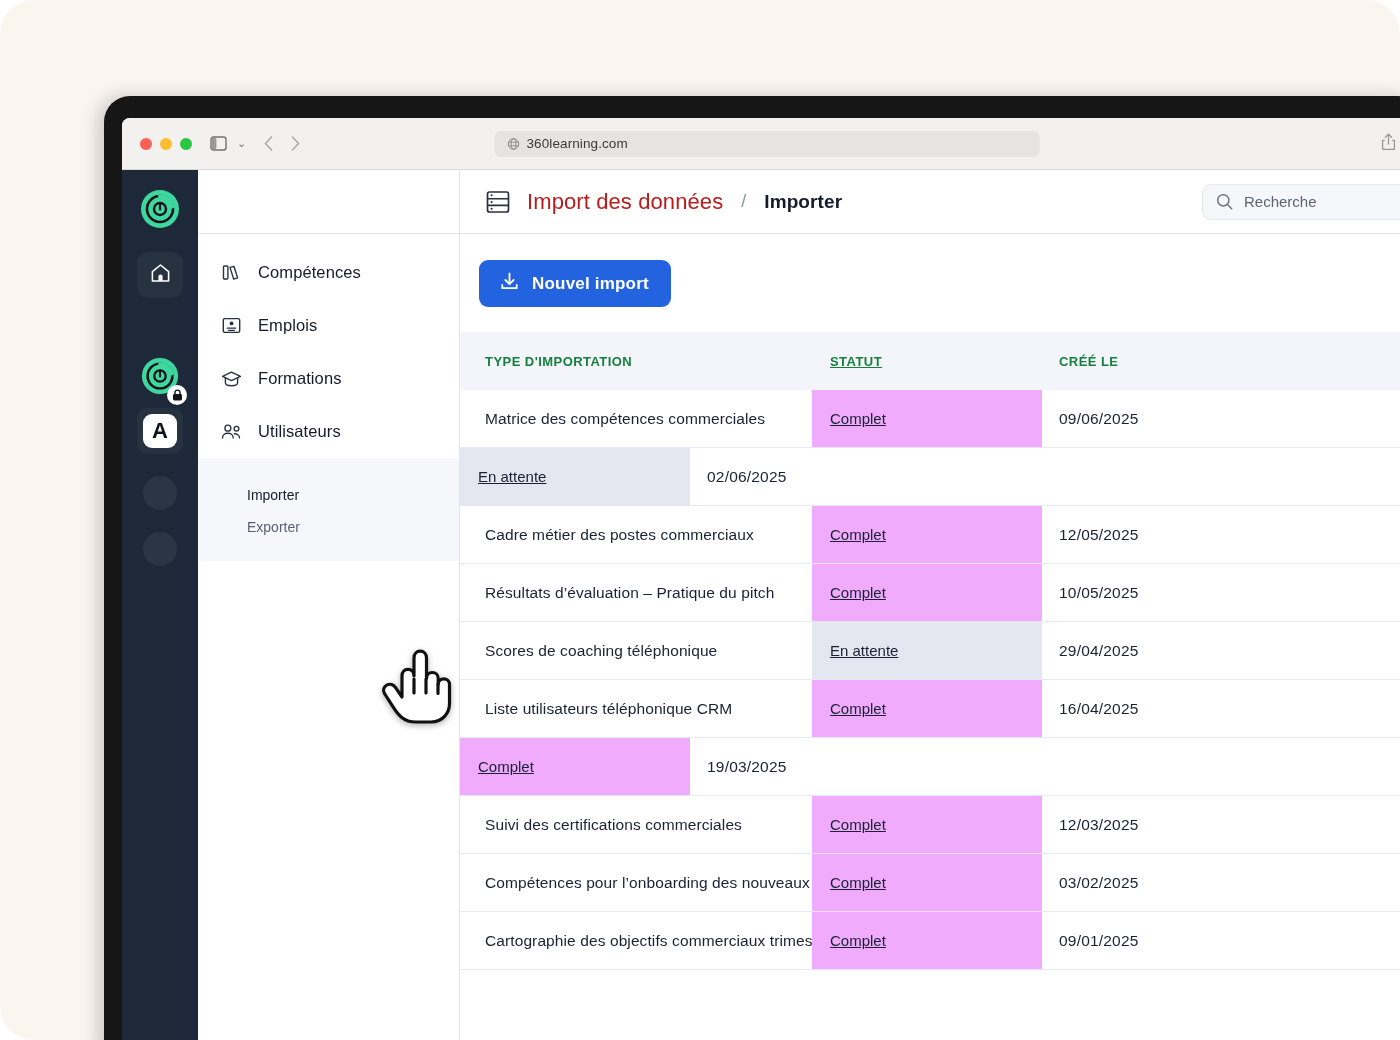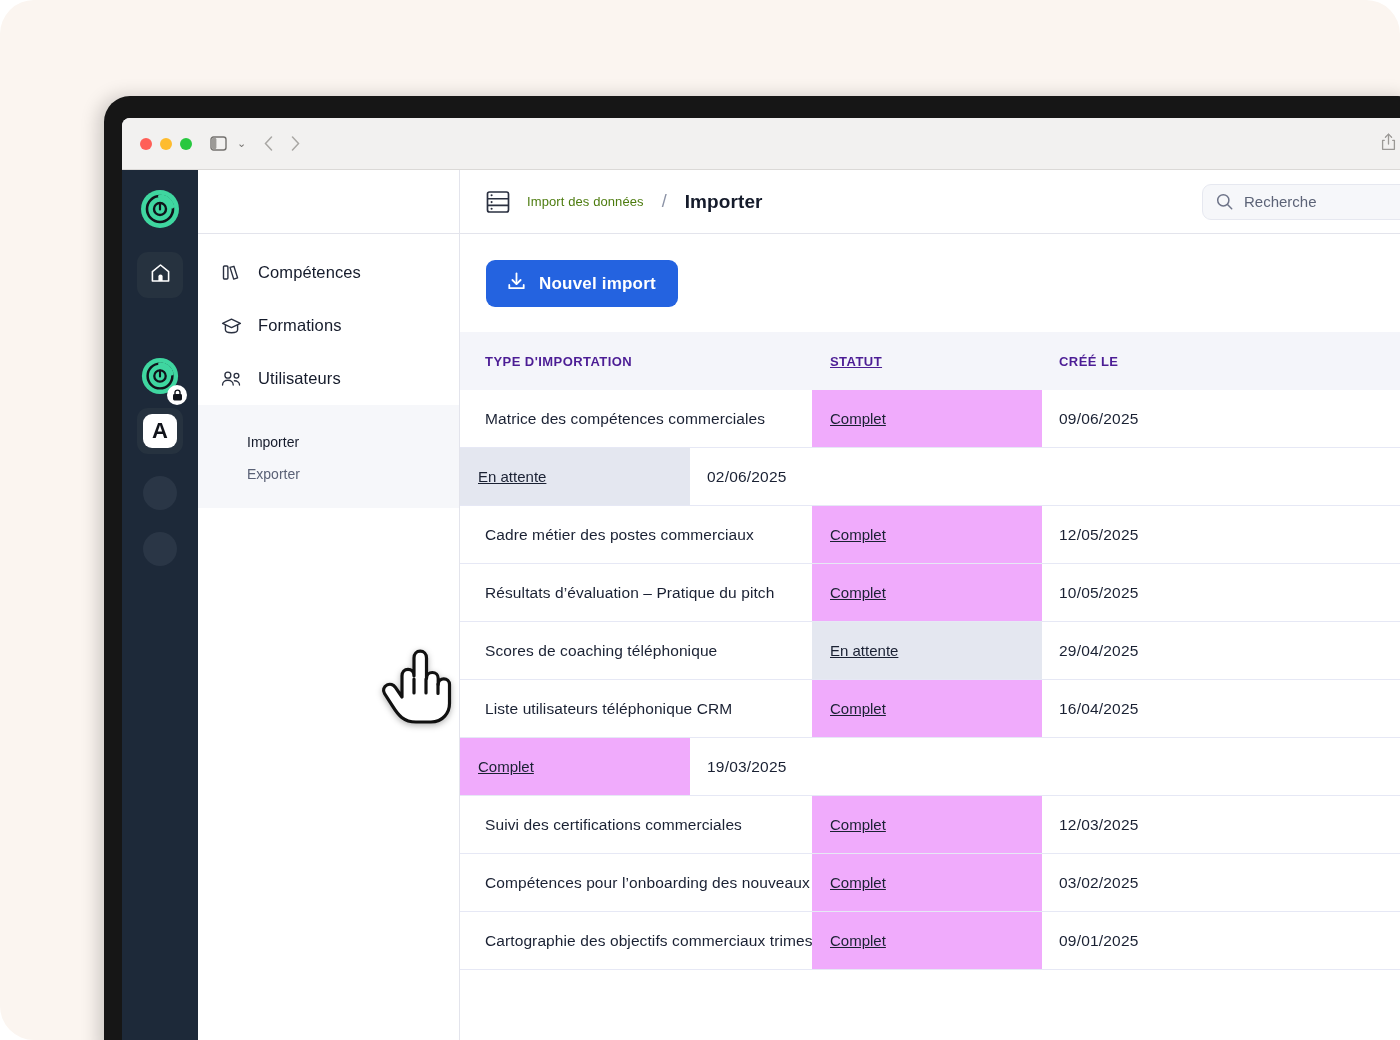--- a/index.html
+++ b/index.html
@@ -130,50 +130,50 @@
 
   
   #main { flex: 1; display: flex; flex-direction: column; background: #fff; min-width:0; }
 
   #topbar {
     height: 64px; border-bottom: 1px solid #E3E4EC;
     display: flex; align-items: center; padding: 0 0 0 25px;
     gap: 16px;
   }
   #bc-icon { color: #2A3040; display:flex; }
-  .bc-root { font-size: 13px; color: #4d7c0f; letter-spacing: .1px; }
+  .bc-root { font-size: 22px; color: #b91c1c; letter-spacing: .1px; }
   .bc-sep { font-size: 18px; color: #8C93A6; margin: 0 2px; }
   .bc-leaf { font-size: 19px; color: #151B2B; font-weight: 700; letter-spacing: .1px; }
   #search {
     margin-left: auto; margin-right: -2px;
     width: 212px; height: 36px; background: #F6F7FA;
     border: 1px solid #E6E8F0; border-radius: 9px;
     display: flex; align-items: center; gap: 11px; padding-left: 13px;
   }
   #search .sicon { color: #6E7governing; display: flex; color:#6E7489; }
   #search .sph { font-size: 15px; color: #5C6377; }
 
   #content { flex: 1; padding: 26px 0 0 0; overflow: hidden; }
 
   #newimport {
-    margin-left: 26px;
+    margin-left: 19px;
     height: 47px; background: #2463E0; border-radius: 9px;
     display: inline-flex; align-items: center; gap: 12px;
     padding: 0 22px 0 20px; color: #fff;
     font-size: 17px; font-weight: 700; letter-spacing: .2px;
     cursor: pointer; border: none; text-align: center;
   }
 
   
   #table { margin-top: 25px; width: 100%; }
   .thead {
     background: #F4F5FA; height: 58px; display: flex; align-items: center;
   }
   .th {
-    font-size: 13px; font-weight: 700; color: #4c1d95;
+    font-size: 13px; font-weight: 700; color: #15803d;
     letter-spacing: .45px;
   }
   .c1 { width: 352px; padding-left: 25px; flex: none; }
   .c2 { width: 230px; padding-left: 18px; flex: none; text-decoration: underline; }
   .c3 { flex: 1; padding-left: 17px; }
   .trow {
     height: 58px; display: flex; align-items: stretch;
     border-bottom: 1px solid #E6E8F5;
   }
   .trow .cell { display: flex; align-items: center; }
@@ -220,20 +220,30 @@
         <svg width="9" height="15" viewBox="0 0 9 15" fill="none">
             <path d="M7.5 1L1.5 7.5L7.5 14" stroke="#A9A7A4" stroke-width="1.5" stroke-linecap="round"></path>
           </svg>
       </div>
       <div class="chrome-btn nav">
         <svg width="9" height="15" viewBox="0 0 9 15" fill="none">
             <path d="M1.5 1L7.5 7.5L1.5 14" stroke="#A9A7A4" stroke-width="1.5" stroke-linecap="round"></path>
           </svg>
       </div>
 
+      <div id="urlbar">
+        <span class="globe">
+          <svg width="12" height="12" viewBox="0 0 12 12" fill="none">
+            <circle cx="6" cy="6" r="5.2" stroke="#8A8784" stroke-width="1"></circle>
+            <ellipse cx="6" cy="6" rx="2.3" ry="5.2" stroke="#8A8784" stroke-width=".9"></ellipse>
+            <path d="M1 4.2h10M1 7.8h10" stroke="#8A8784" stroke-width=".9"></path>
+          </svg>
+        </span>
+        <span class="u">360learning.com</span>
+      </div>
 
       <div id="share">
         <svg width="15" height="18" viewBox="0 0 15 18" fill="none">
           <path d="M7.5 1.2V11" stroke="#9B9996" stroke-width="1.3" stroke-linecap="round"></path>
           <path d="M4.4 4.2L7.5 1.1L10.6 4.2" stroke="#9B9996" stroke-width="1.3" stroke-linecap="round" stroke-linejoin="round"></path>
           <path d="M3.3 7.3H1.6v9h11.8v-9h-1.7" stroke="#9B9996" stroke-width="1.3" stroke-linecap="round" stroke-linejoin="round"></path>
         </svg>
       </div>
     </div>
 
@@ -293,20 +303,30 @@
         <div class="nav-item">
           <span class="ni">
             <svg width="19" height="19" viewBox="0 0 19 19" fill="none">
               <rect x="1.5" y="3" width="4.4" height="13" rx="1" stroke="#2A3040" stroke-width="1.4"></rect>
               <path d="M8 4.4l3.9-1.1 3.7 11.6-3.9 1.2L8 4.4z" stroke="#2A3040" stroke-width="1.4" stroke-linejoin="round"></path>
             </svg>
           </span>
           <span>Compétences</span>
         </div>
 
+        <div class="nav-item">
+          <span class="ni">
+            <svg width="19" height="17" viewBox="0 0 19 17" fill="none">
+              <rect x="1.3" y="1.6" width="16.4" height="13.8" rx="1.6" stroke="#2A3040" stroke-width="1.4"></rect>
+              <circle cx="9.5" cy="6.4" r="1.9" fill="#2A3040"></circle>
+              <path d="M5.3 11.2h8.4M6.6 13.4h5.8" stroke="#2A3040" stroke-width="1.3" stroke-linecap="round"></path>
+            </svg>
+          </span>
+          <span>Emplois</span>
+        </div>
 
         <div class="nav-item">
           <span class="ni">
             <svg width="21" height="18" viewBox="0 0 21 18" fill="none">
               <path d="M10.5 2.2L19.4 6.4l-8.9 4.2-8.9-4.2 8.9-4.2z" stroke="#2A3040" stroke-width="1.4" stroke-linejoin="round"></path>
               <path d="M4.4 8.2v4.6c0 1.6 2.7 2.9 6.1 2.9s6.1-1.3 6.1-2.9V8.2" stroke="#2A3040" stroke-width="1.4" stroke-linecap="round"></path>
             </svg>
           </span>
           <span>Formations</span>
         </div>

